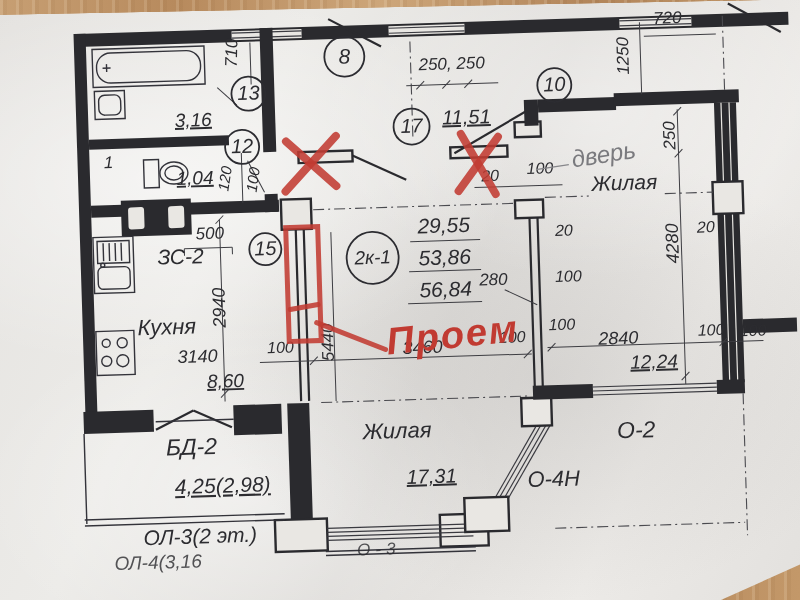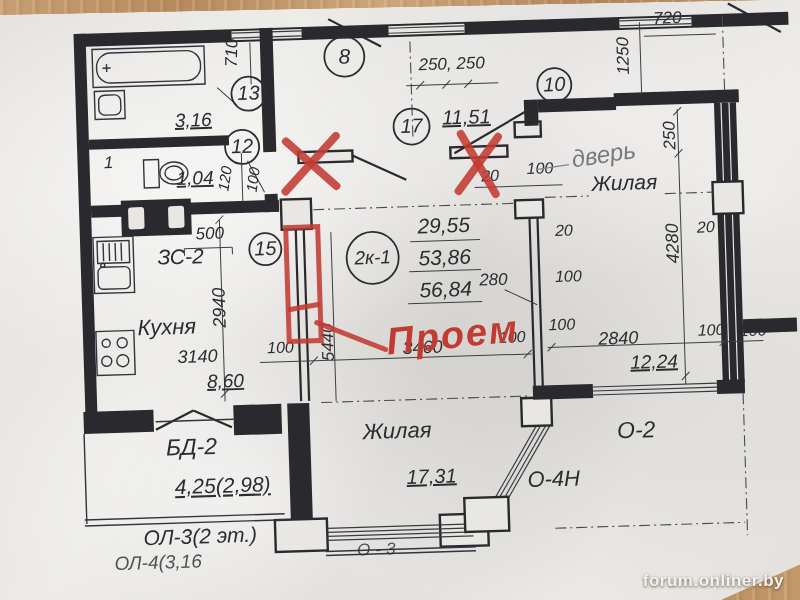--- a/index.html
+++ b/index.html
@@ -318,14 +318,13 @@
           <rect class="red" x="288" y="224" width="32" height="114" stroke-width="5"></rect>
           <line class="red" x1="290" y1="306" x2="318" y2="302" stroke-width="5"></line>
           <line class="red" x1="316" y1="320" x2="384" y2="349" stroke-width="5"></line>
         </g>
         <text class="redtxt" style="font-size:38px;letter-spacing:2px" x="386" y="354" transform="rotate(-4 386 354)">Проем</text>
       </g>
 
     </g>
   </svg>
 
-  <div class="watermark">forum.onliner.by</div>
 </div>
 
 </body></html>

